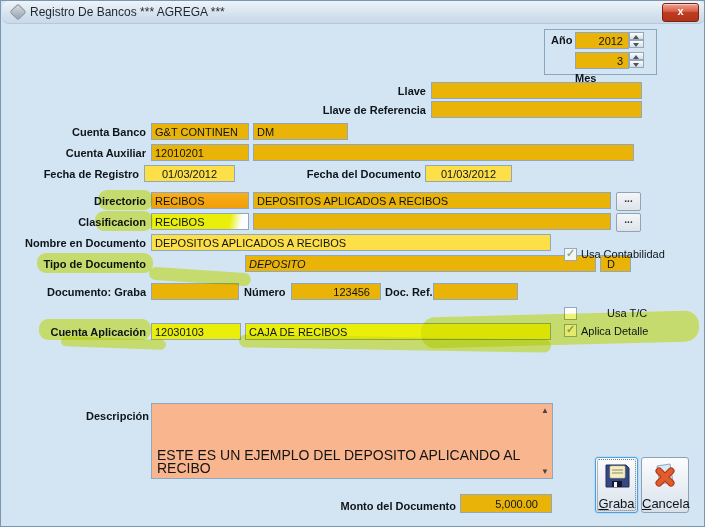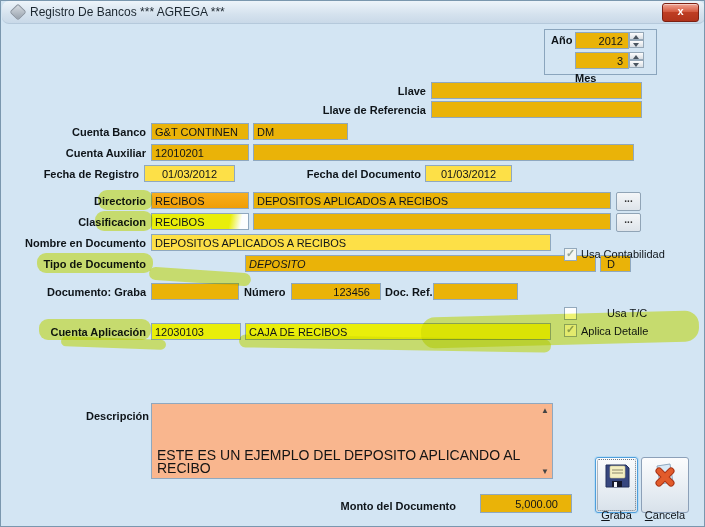--- a/index.html
+++ b/index.html
@@ -51,21 +51,21 @@
   .desctext{position:absolute;left:5px;top:3px;right:18px;font-size:14px;color:#141414;line-height:13px;margin-top:42px;}
   .scrollcol{position:absolute;right:1px;top:0;width:14px;height:100%;}
   .scroll-arrow{position:absolute;right:2px;font-size:8px;color:#444;}
   .scroll-arrow.up{top:2px;} .scroll-arrow.dn{bottom:2px;}
   
   .act-btn{position:absolute;top:456px;height:56px;border:1px solid #8CA0B8;border-radius:3px;
            background:linear-gradient(#FBFCFD,#E3EAF1 70%,#D8E1EA);text-align:center;cursor:pointer;
            box-sizing:border-box;padding-top:3px;z-index:2;}
   .act-btn.focus{border:1px solid #4E9FDC;box-shadow:0 0 0 1px #BBDCF3;}
   .act-inner{position:absolute;inset:1px;border:1px dotted #6B7885;border-radius:2px;pointer-events:none;}
-  .act-label{display:block;font-size:11px;color:#101418;margin-top:14px;}
+  .act-label{display:block;font-size:13px;color:#101418;margin-top:1px;}
   .act-label::first-letter{text-decoration:underline;}
   
   .hl{position:absolute;background:#E3EB00;opacity:.55;mix-blend-mode:multiply;border-radius:9px;
       pointer-events:none;z-index:5;}
 </style>
 </head>
 <body>
 
 <div class="window">
 
@@ -145,21 +145,21 @@
   <span class="lbl r" style="left:78px;top:409px;width:70px;">Descripción</span>
   <div class="descbox">
     <div class="desctext">ESTE ES UN EJEMPLO DEL DEPOSITO APLICANDO AL RECIBO</div>
     <div class="scrollcol">
       <div class="scroll-arrow up">▲</div>
       <div class="scroll-arrow dn">▼</div>
     </div>
   </div>
 
   <span class="lbl r" style="left:330px;top:499px;width:125px;">Monto del Documento</span>
-  <input class="fld rt" style="left: 479px; top: 493px; width: 92px; height: 19px; padding-right: 13px;" value="5,000.00">
+  <input class="fld rt" style="left: 459px; top: 493px; width: 92px; height: 19px; padding-right: 13px;" value="5,000.00">
 
   <div class="act-btn focus" style="left:594px;width:43px;">
     <div class="act-inner"></div>
     <svg width="30" height="30" viewBox="0 0 30 30">
       <path d="M4 4 h20 l3 3 v19 h-23 z" fill="#37477F" stroke="#23305C" stroke-width="1"></path>
       <rect x="8" y="5" width="15" height="12" rx="1" fill="#F4EFC2" stroke="#C9C292" stroke-width="0.6"></rect>
       <line x1="10" y1="9" x2="21" y2="9" stroke="#8D886A" stroke-width="1"></line>
       <line x1="10" y1="12" x2="21" y2="12" stroke="#8D886A" stroke-width="1"></line>
       <rect x="10" y="20" width="10" height="6" fill="#15182C"></rect>
       <rect x="12" y="21" width="3" height="5" fill="#F2F4F8"></rect>

